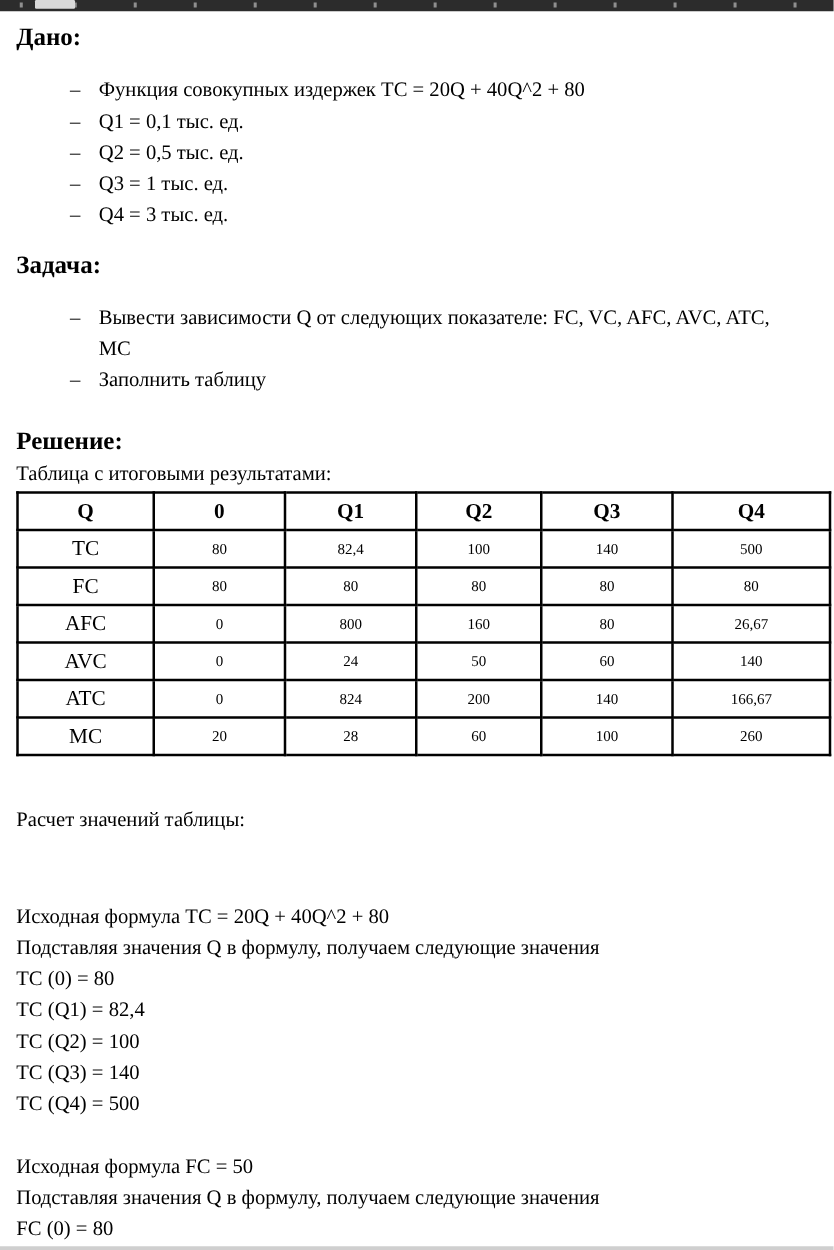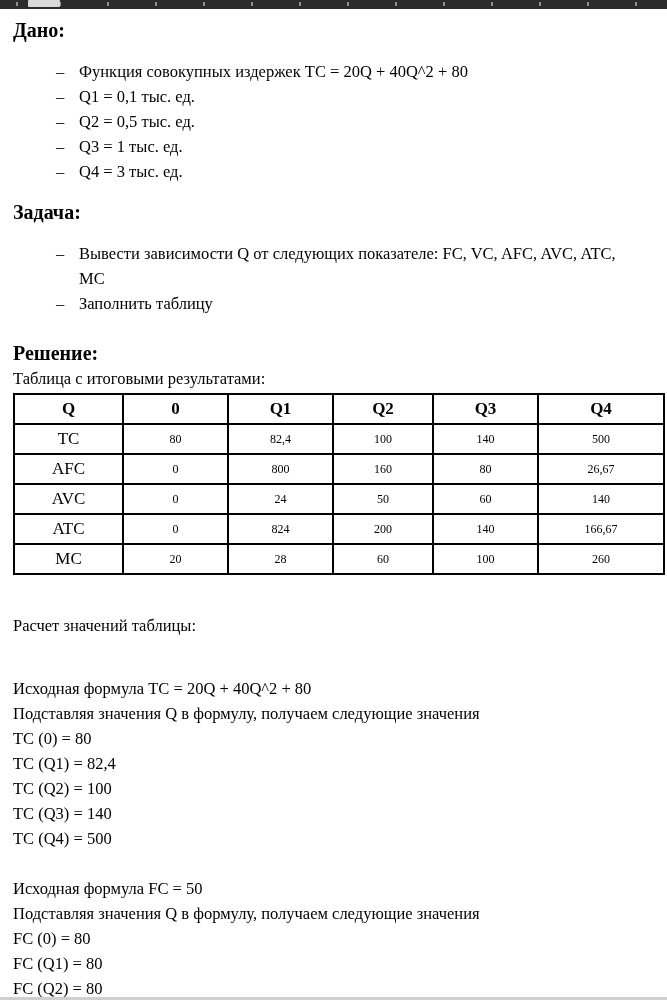--- a/index.html
+++ b/index.html
@@ -35,21 +35,21 @@
     border-collapse:collapse;margin-top:2px;table-layout:fixed;width:650px;
   }
   table.results td,table.results th{
     border:2px solid #000;height:28px;padding:0;
     text-align:center;vertical-align:middle;
     font-size:12px;line-height:20px;font-weight:normal;
   }
   table.results th{font-weight:bold;font-size:17px;}
   table.results td.lbl{font-weight:normal;font-size:17px;}
   .calc-heading{margin-top:38px;}
-  .calc-block-first{margin-top:38px;}
+  .calc-block-first{margin-top:52px;}
   .calc-block{margin-top:25px;}
   .line{white-space:pre;}
   .bottom-edge{position:absolute;bottom:0;left:0;width:667px;height:3px;background:#cfcfcf;}
 </style>
 </head>
 <body>
 
 <div class="topbar">
   <div class="ticks"></div>
   <div class="tab"></div>
@@ -93,20 +93,28 @@
       <th>Q3</th>
       <th>Q4</th>
     </tr>
     <tr>
       <td class="lbl">TC</td>
       <td>80</td>
       <td>82,4</td>
       <td>100</td>
       <td>140</td>
       <td>500</td>
+    </tr>
+    <tr>
+      <td class="lbl">FC</td>
+      <td>80</td>
+      <td>80</td>
+      <td>80</td>
+      <td>80</td>
+      <td>80</td>
     </tr>
     <tr>
       <td class="lbl">AFC</td>
       <td>0</td>
       <td>800</td>
       <td>160</td>
       <td>80</td>
       <td>26,67</td>
     </tr>
     <tr>

